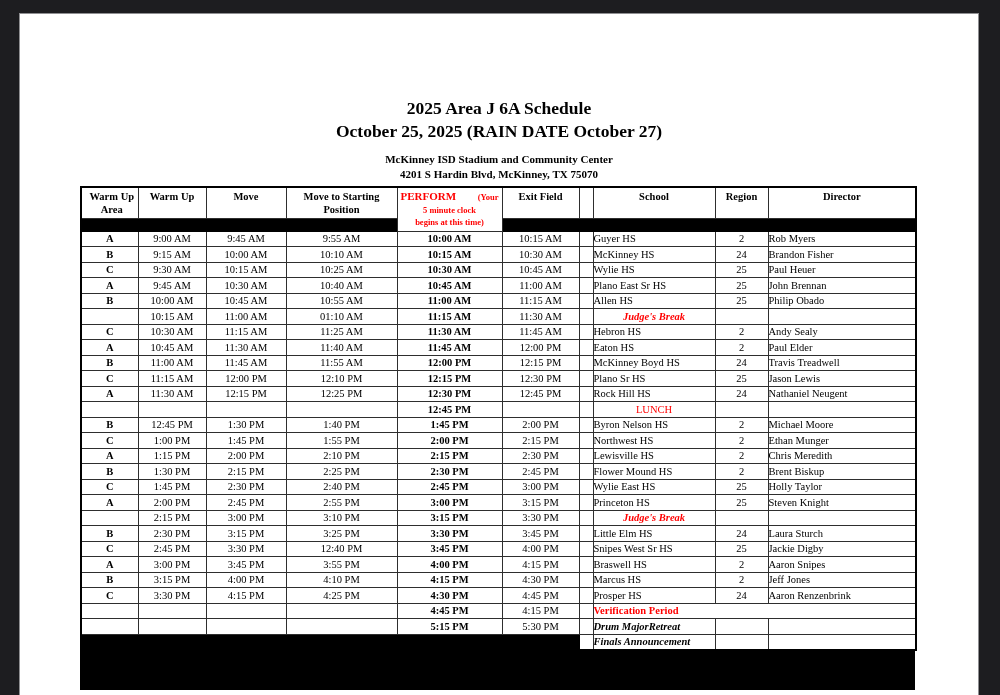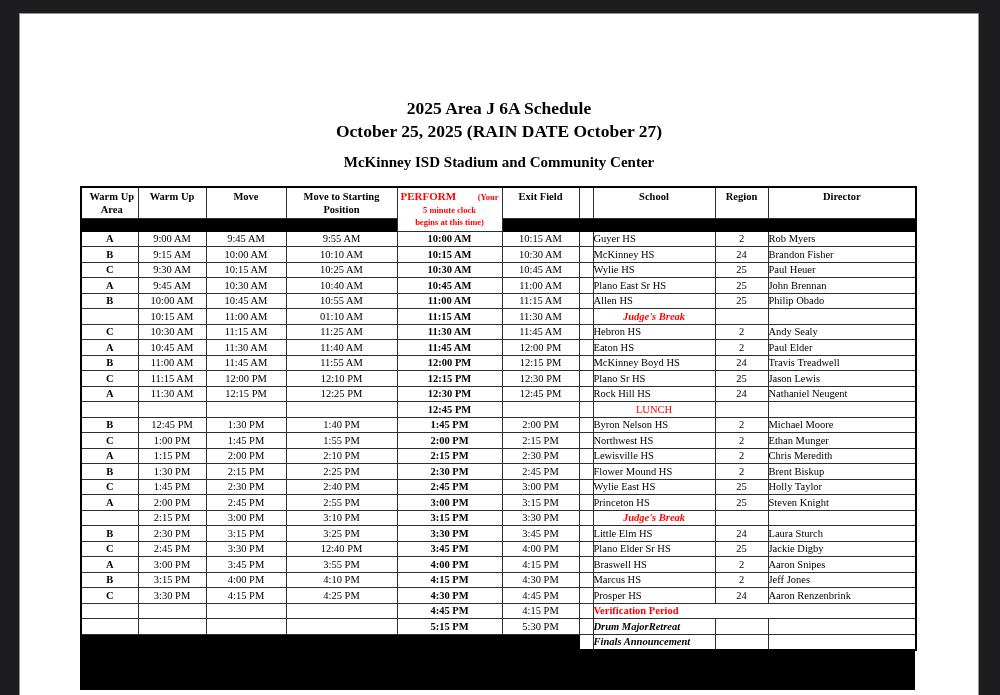--- a/index.html
+++ b/index.html
@@ -9,21 +9,21 @@
     font-family:"Liberation Serif","DejaVu Serif",serif;
     position:relative;overflow:hidden;color:#000;
   }
   .page{
     position:absolute;left:20px;top:14px;width:958px;height:681px;
     background:#ffffff;
     box-shadow:0 0 0 1px #8f8f92;
   }
   .titles{position:absolute;top:70px;left:0;right:0;text-align:center;margin-top:13px;}
   .title-line{font-size:17.5px;font-weight:bold;line-height:1.3;}
-  .venue-line{font-size:15px;font-weight:bold;line-height:1.4;}
+  .venue-line{font-size:11px;font-weight:bold;line-height:1.4;}
   .venue-first{margin-top:9px;}
 
   table.sched{
     position:absolute;left:60px;top:172px;width:835px;
     border-collapse:collapse;table-layout:fixed;
     font-size:10.5px;
     border:2px solid #000;
   }
   .sched th,.sched td{
     border:1px solid #2e2e2e;
@@ -56,20 +56,21 @@
 </style>
 </head>
 <body>
 
 <div class="page">
 
   <div class="titles">
     <div class="title-line">2025 Area J 6A Schedule</div>
     <div class="title-line">October 25, 2025 (RAIN DATE October 27)</div>
     <div class="venue-line venue-first">McKinney ISD Stadium and Community Center</div>
+    <div class="venue-line">4201 S Hardin Blvd, McKinney, TX 75070</div>
   </div>
 
   <table class="sched">
     <colgroup>
       <col style="width:57px">
         <col style="width:68px">
         <col style="width:80px">
       <col style="width:111px">
         <col style="width:105px">
         <col style="width:77px">
@@ -346,21 +347,21 @@
           <td class="l">Laura Sturch</td>
         </tr>
         <tr>
           <td class="c b">C</td>
           <td class="c">2:45 PM</td>
           <td class="c">3:30 PM</td>
           <td class="c">12:40 PM</td>
           <td class="c b">3:45 PM</td>
           <td class="c">4:00 PM</td>
           <td></td>
-          <td class="l">Plano Elder Sr HS</td>
+          <td class="l">Snipes West Sr HS</td>
           <td class="c">25</td>
           <td class="l">Jackie Digby</td>
         </tr>
         <tr>
           <td class="c b">A</td>
           <td class="c">3:00 PM</td>
           <td class="c">3:45 PM</td>
           <td class="c">3:55 PM</td>
           <td class="c b">4:00 PM</td>
           <td class="c">4:15 PM</td>

